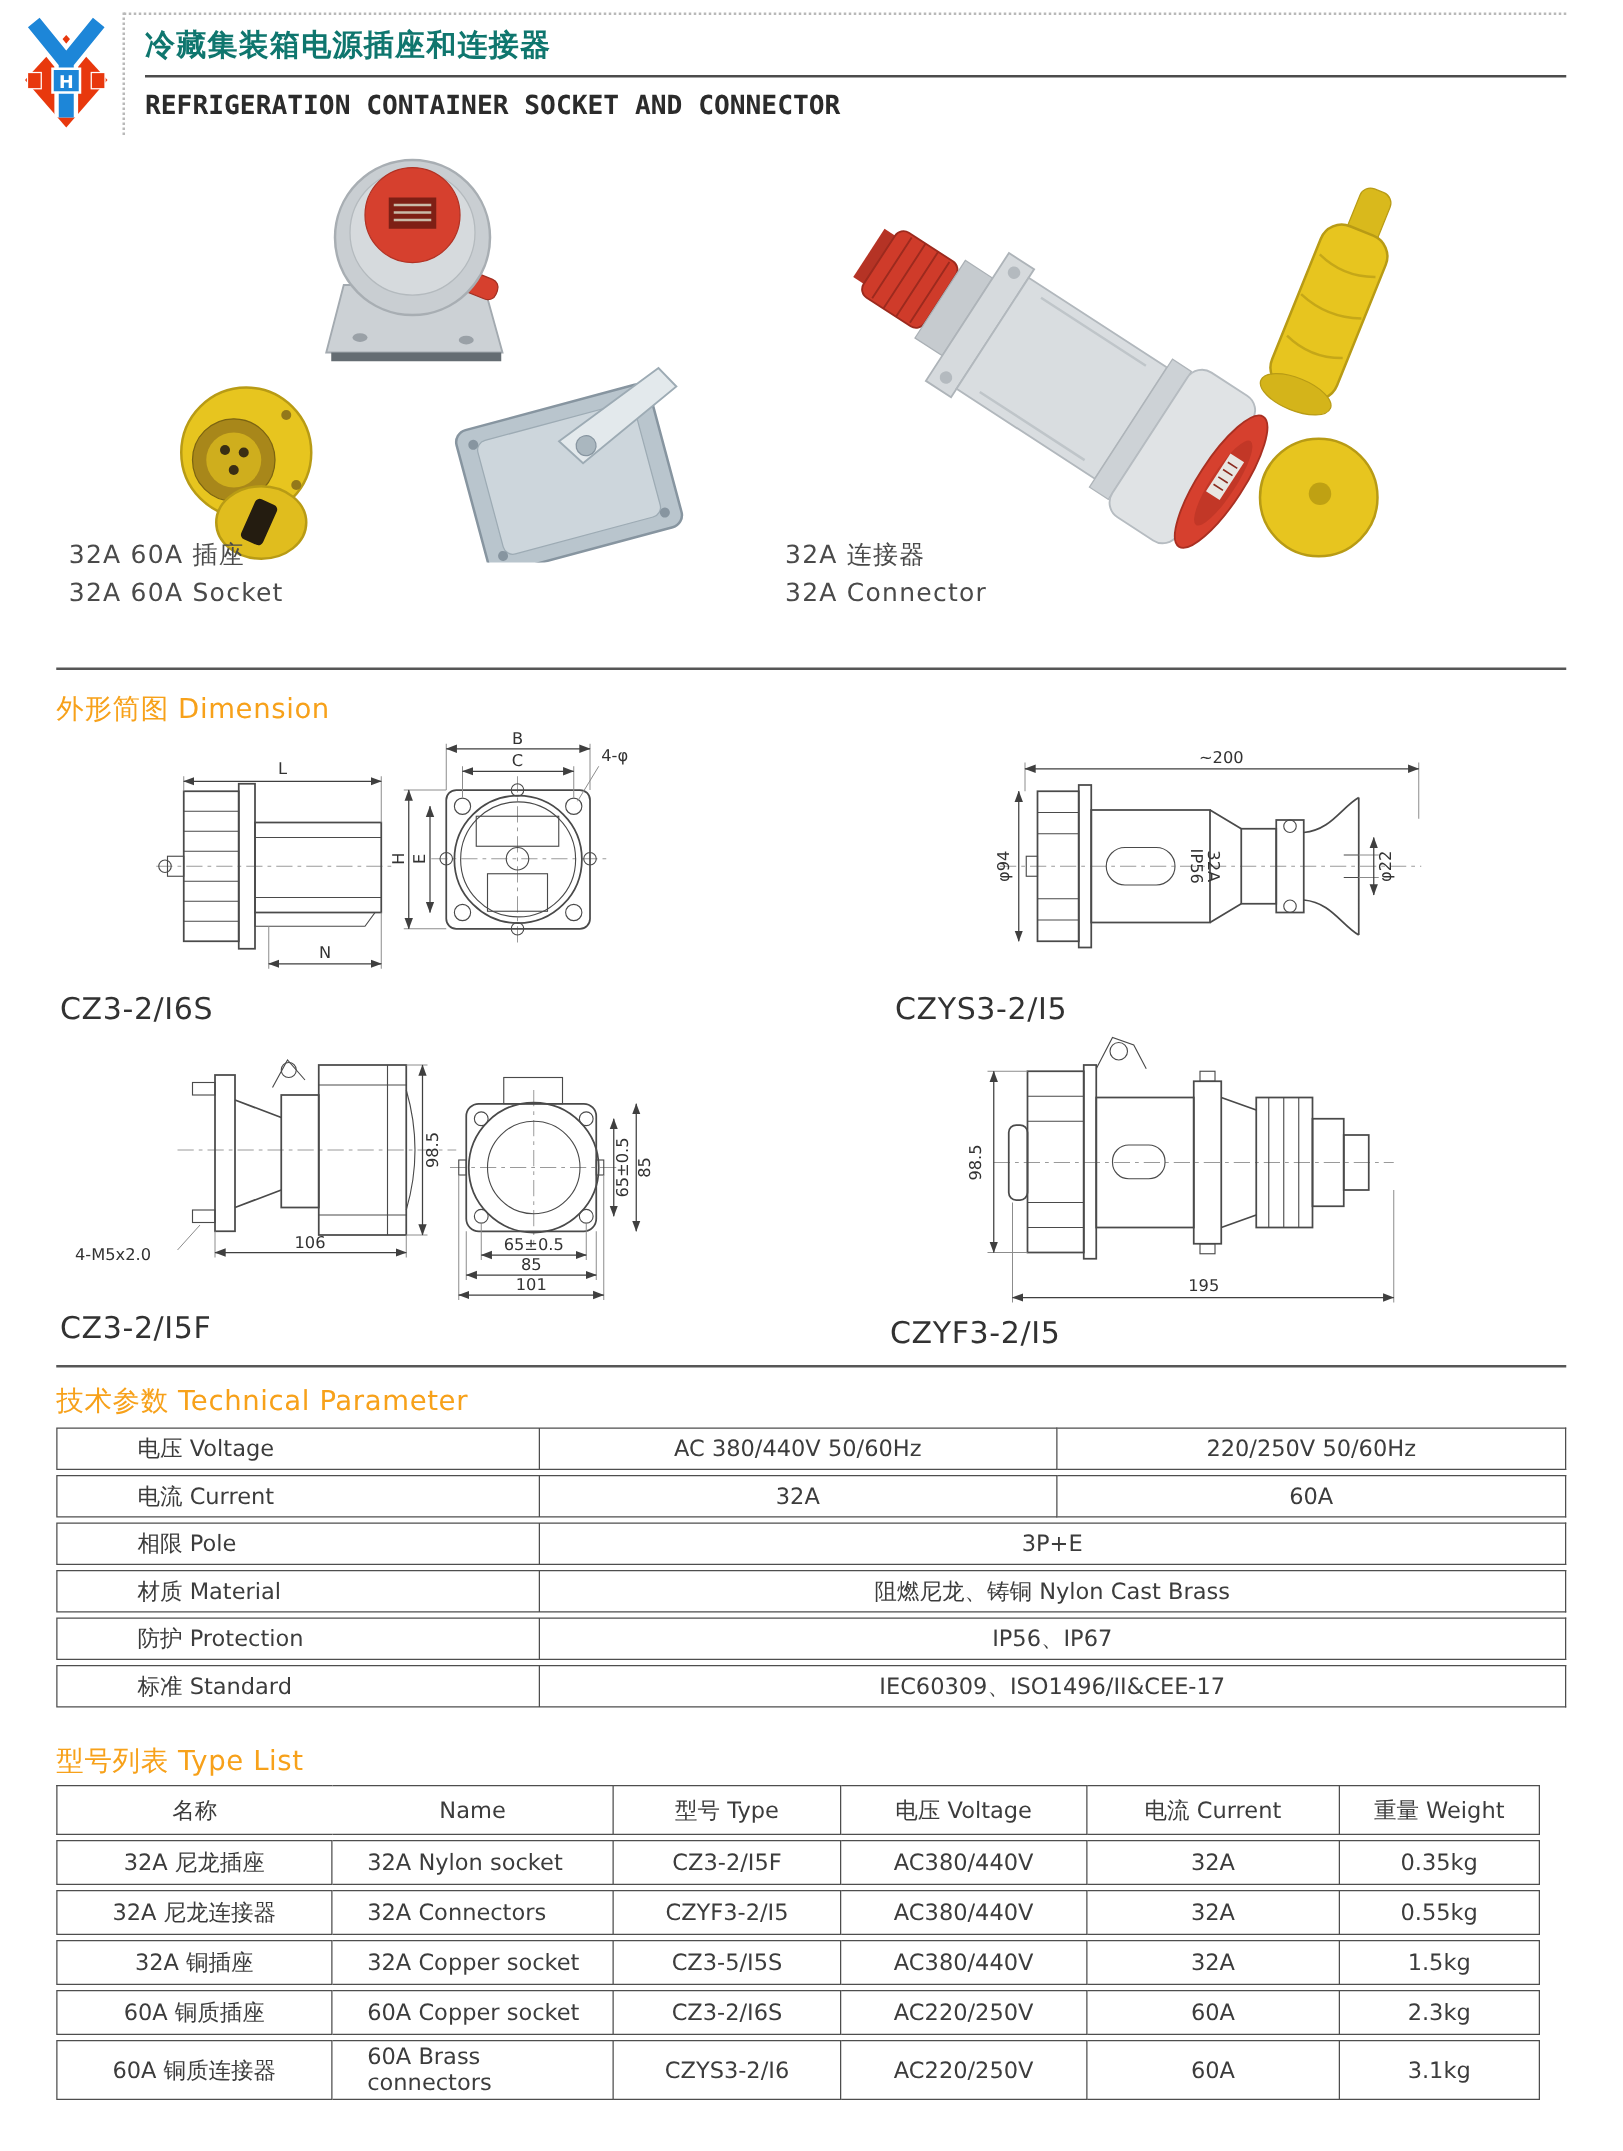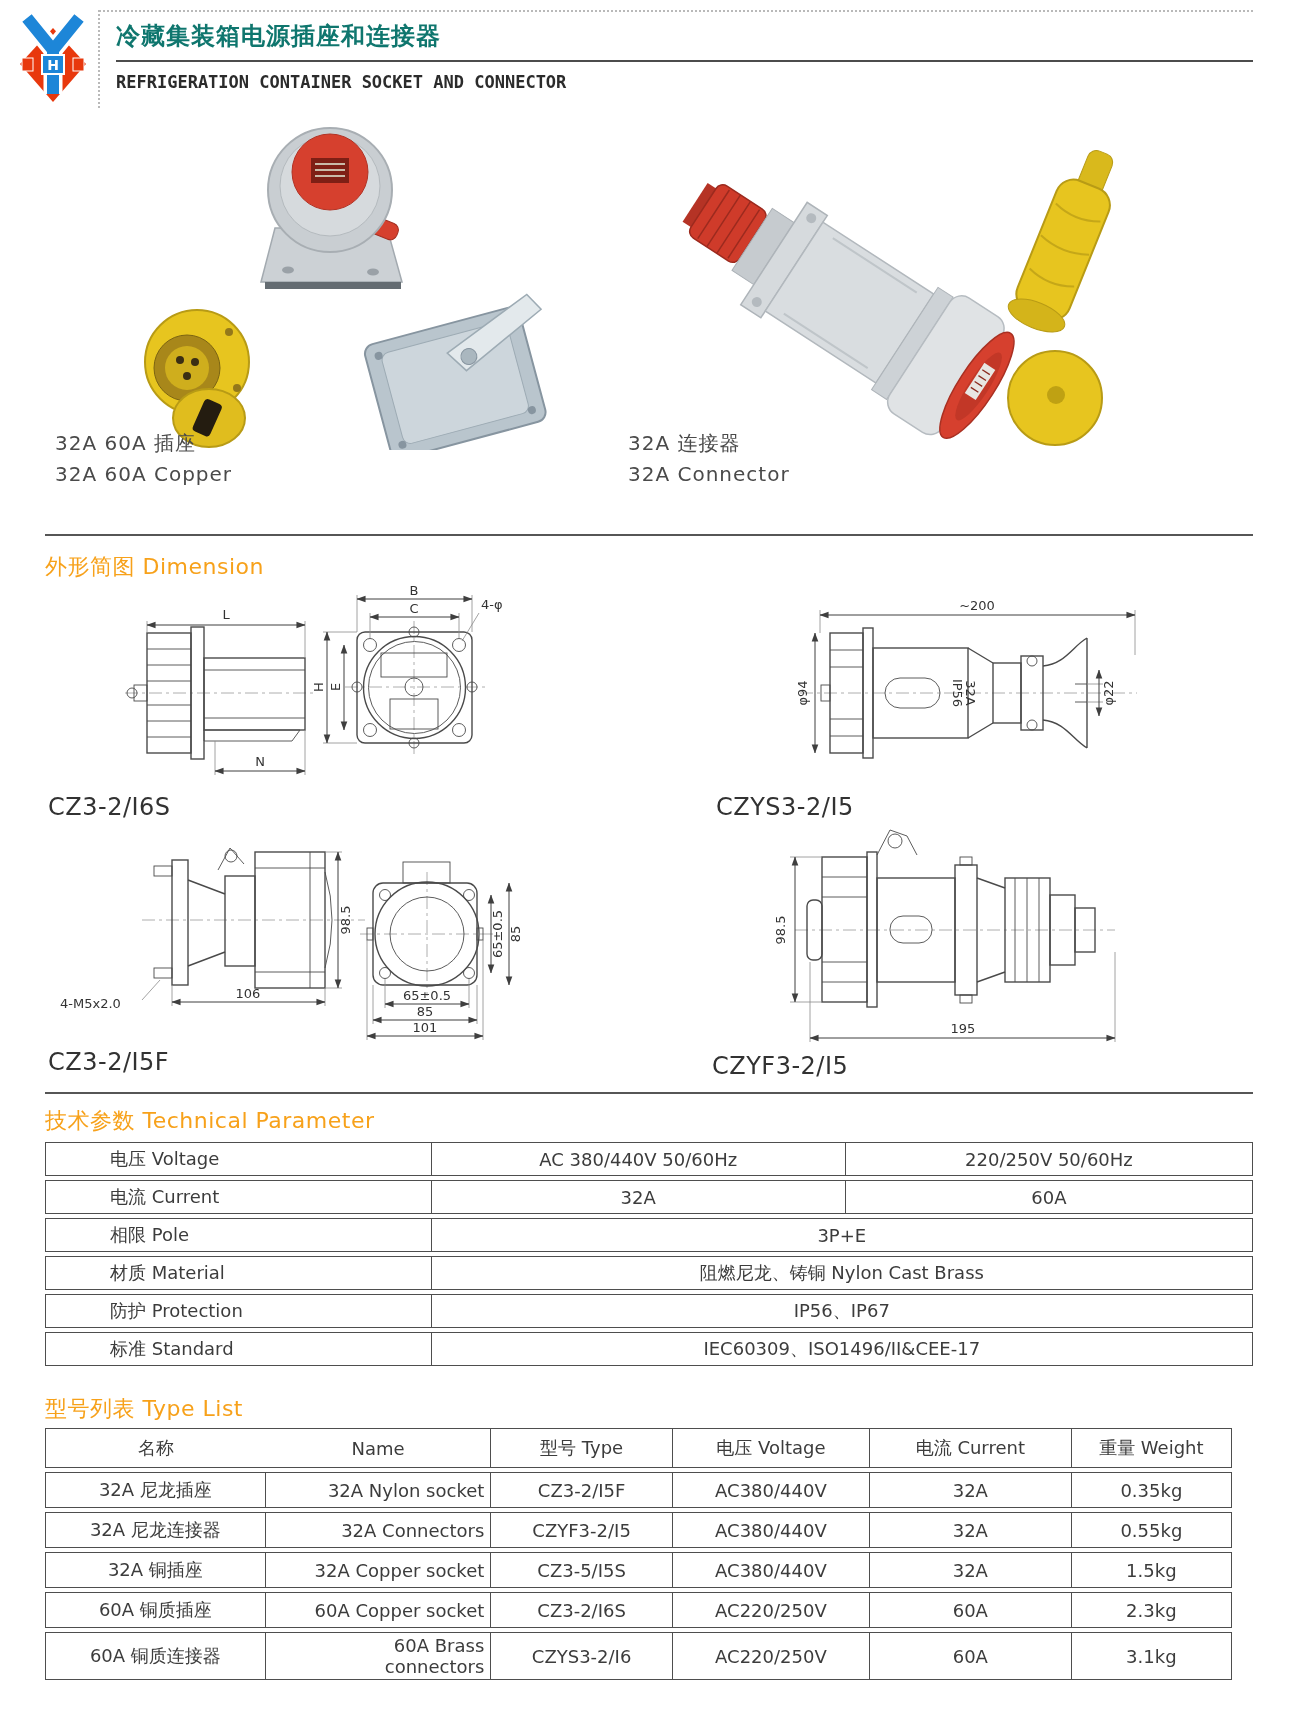--- a/index.html
+++ b/index.html
@@ -5,21 +5,21 @@
   html,body{margin:0;padding:0;background:#ffffff;}
   .page{position:relative;width:1298px;height:1721px;background:#fff;overflow:hidden;
         font-family:"DejaVu Sans","Liberation Sans",sans-serif;color:#3d3d3d;}
   .abs{position:absolute;}
 
   
   .guide-h{position:absolute;left:99px;top:10px;width:1154px;border-top:2px dotted #b9b9b9;}
   .guide-v{position:absolute;left:98px;top:10px;height:98px;border-left:2px dotted #b9b9b9;}
   .title-zh{position:absolute;left:116px;top:20px;font-size:24px;font-weight:bold;color:#0f766e;letter-spacing:1px;}
   .title-rule{position:absolute;left:116px;top:60px;width:1137px;border-top:2px solid #4c4c4c;}
-  .title-en{position:absolute;left:116px;top:72px;font-size:17px;font-weight:bold;color:#2b2b2b;
+  .title-en{position:absolute;left:116px;top:72px;font-size:21px;font-weight:bold;color:#2b2b2b;
             font-family:"DejaVu Sans Mono","Liberation Mono",monospace;letter-spacing:0px;}
 
   
   .cap{position:absolute;font-size:20px;color:#4a4a4a;letter-spacing:1px;}
 
   
   .rule{position:absolute;left:45px;width:1208px;border-top:2px solid #565656;}
   .sec{position:absolute;left:45px;font-size:22px;font-weight:normal;color:#f7a11a;letter-spacing:0.5px;text-align:right;}
 
   .model{position:absolute;font-size:24px;color:#323232;letter-spacing:0.5px;}
@@ -35,21 +35,21 @@
   
   table{border-collapse:separate;border-spacing:0 4px;font-size:18px;color:#3c3c3c;}
   td,th{border:1.8px solid #4e4e4e;border-left:none;height:28px;padding:2px 6px;text-align:center;font-weight:normal;}
   td:first-child,th:first-child{border-left:1.8px solid #4e4e4e;}
   .tech-table{position:absolute;left:45px;top:1138px;width:1208px;}
   .tech-table td.lbl{text-align:left;padding-left:64px;}
   .type-table{position:absolute;left:45px;top:1424px;width:1187px;}
   .type-table th{height:34px;}
   .type-table td{height:30px;}
   .type-table th:first-child{border-right:none;}
-  .type-table td.name{text-align:right;padding-left:28px;}
+  .type-table td.name{text-align:left;padding-left:28px;}
 </style>
 </head>
 <body>
 
 <svg width="0" height="0" style="position:absolute">
   <defs>
     <marker id="arr" viewBox="0 0 10 10" refX="9.5" refY="5" markerWidth="9" markerHeight="9" orient="auto-start-reverse">
       <path d="M0,1.3 L10,5 L0,8.7 Z" fill="#3f3f3f"></path>
     </marker>
   </defs>
@@ -141,21 +141,21 @@
       <ellipse cx="430" cy="196" rx="30" ry="13" fill="#d4b41a" stroke="#b89b15"></ellipse>
     </g>
 
     <g>
       <circle cx="420" cy="273" r="47" fill="#e7c51f" stroke="#b89b15" stroke-width="2"></circle>
       <circle cx="421" cy="270" r="9" fill="#bfa113"></circle>
     </g>
   </svg>
 
   <div class="cap" style="left:55px;top:430px">32A 60A 插座</div>
-  <div class="cap" style="left:55px;top:462px">32A 60A Copper</div>
+  <div class="cap" style="left:55px;top:462px">32A 60A Socket</div>
   <div class="cap" style="left:628px;top:430px">32A 连接器</div>
   <div class="cap" style="left:628px;top:462px">32A Connector</div>
 
   <div class="rule" style="top:534px"></div>
   <div class="sec" style="top:552px">外形简图 Dimension</div>
 
   <svg class="abs" style="left:115px;top:583px" width="410" height="210" viewBox="0 0 410 210">
     <line class="cl" x1="10" y1="110" x2="202" y2="110"></line>
 
     <rect class="ol" x="32" y="50" width="44" height="120"></rect>

